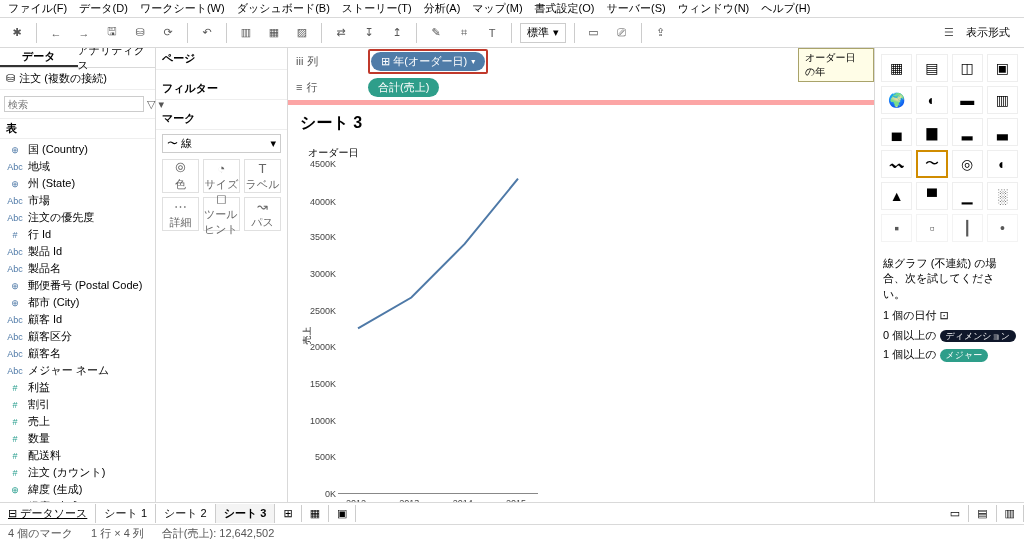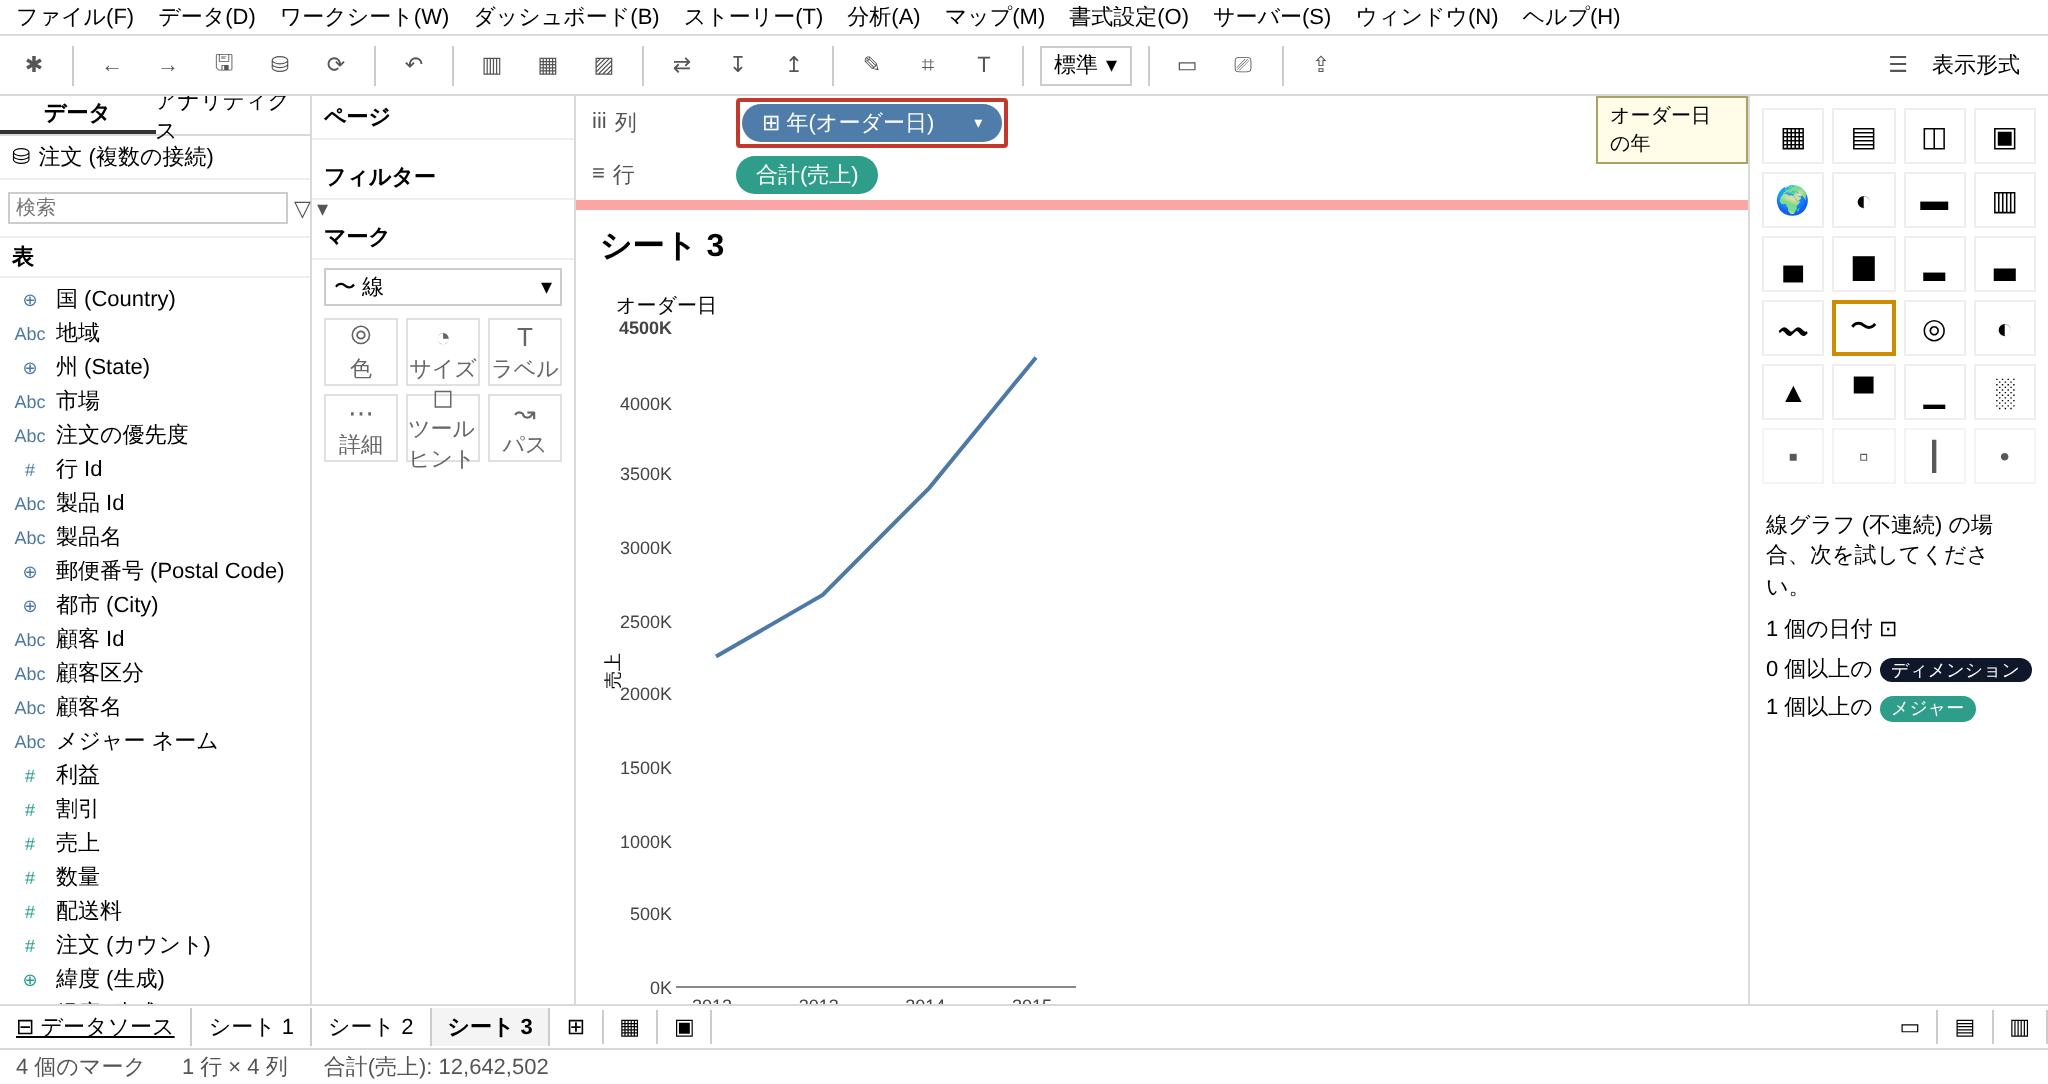--- a/index.html
+++ b/index.html
@@ -28,21 +28,21 @@
 .card-title { padding: 3px 6px; font-weight:bold; border-bottom:1px solid #eee; }
 .card-body { padding: 4px 6px; flex:0; }
 .marks-select { border:1px solid #ccc; padding:1px 4px; display:flex; align-items:center; justify-content:space-between; }
 .marks-grid { display:grid; grid-template-columns: repeat(3,1fr); gap:4px; margin-top:6px; }
 .mark-cell { border:1px solid #e0e0e0; height:34px; display:flex; flex-direction:column; align-items:center; justify-content:center; gap:1px; font-size:9px; cursor:pointer; color:#666; }
 .mark-cell .mi { font-size:13px; }
 .worksheet { flex: 1; display: flex; flex-direction: column; position:relative; }
 .shelves { border-bottom:5px solid #fca5a5; }
 .shelf { display:flex; align-items:center; height:26px; }
 .shelf-label { width:80px; padding-left:8px; display:flex; align-items:center; gap:4px; color:#555; }
-.pill { border-radius: 10px; padding: 2px 10px; color:#fff; font-size:10px; display:flex; align-items:center; gap:20px; position:relative; }
+.pill { border-radius: 10px; padding: 2px 10px; color:#fff; font-size:10px; display:flex; align-items:center; gap:4px; position:relative; }
 .pill.blue { background:#4f7ca8; }
 .pill.green { background:#2e9e8a; }
 .pill .drop { font-size:8px; }
 .col-highlight { border:2px solid #c0392b; padding:1px; border-radius:2px; }
 .tooltip { position:absolute; left:510px; top:0px; background:#fffde7; border:1px solid #a9a36a; padding:2px 6px; font-size:10px; }
 .sheet-title { padding: 8px 12px; font-size: 16px; font-weight:bold; }
 .chart-area { flex:1; position:relative; padding: 4px 20px 0 20px; }
 .chart-title { font-size:10px; margin-bottom:4px; }
 .chart { position:relative; width:200px; height:330px; margin: 0 auto 0 30px; }
 .ylabel { position:absolute; left:-40px; top:50%; transform: rotate(-90deg); font-size:9px; transform-origin: center; }
@@ -304,21 +304,21 @@
           </svg>
       <div class="ytick" style="top: 325px;">0K</div>
           <div class="ytick" style="top: 288.333px;">500K</div>
           <div class="ytick" style="top: 251.667px;">1000K</div>
           <div class="ytick" style="top: 215px;">1500K</div>
           <div class="ytick" style="top: 178.333px;">2000K</div>
           <div class="ytick" style="top: 141.667px;">2500K</div>
           <div class="ytick" style="top: 105px;">3000K</div>
           <div class="ytick" style="top: 68.3333px;">3500K</div>
           <div class="ytick" style="top: 33px;">4000K</div>
-          <div class="ytick" style="top: -5px; font-weight: bold;">4500K</div>
+          <div class="ytick" style="top: -5px;">4500K</div>
           <div class="xtick" style="left: 8px;">2012</div>
           <div class="xtick" style="left: 61.3333px;">2013</div>
           <div class="xtick" style="left: 114.667px;">2014</div>
           <div class="xtick" style="left: 168px;">2015</div>
         </div>
     </div>
   </div>
 
   <div class="rightpane">
     <div class="showme-grid" id="showme-grid">

